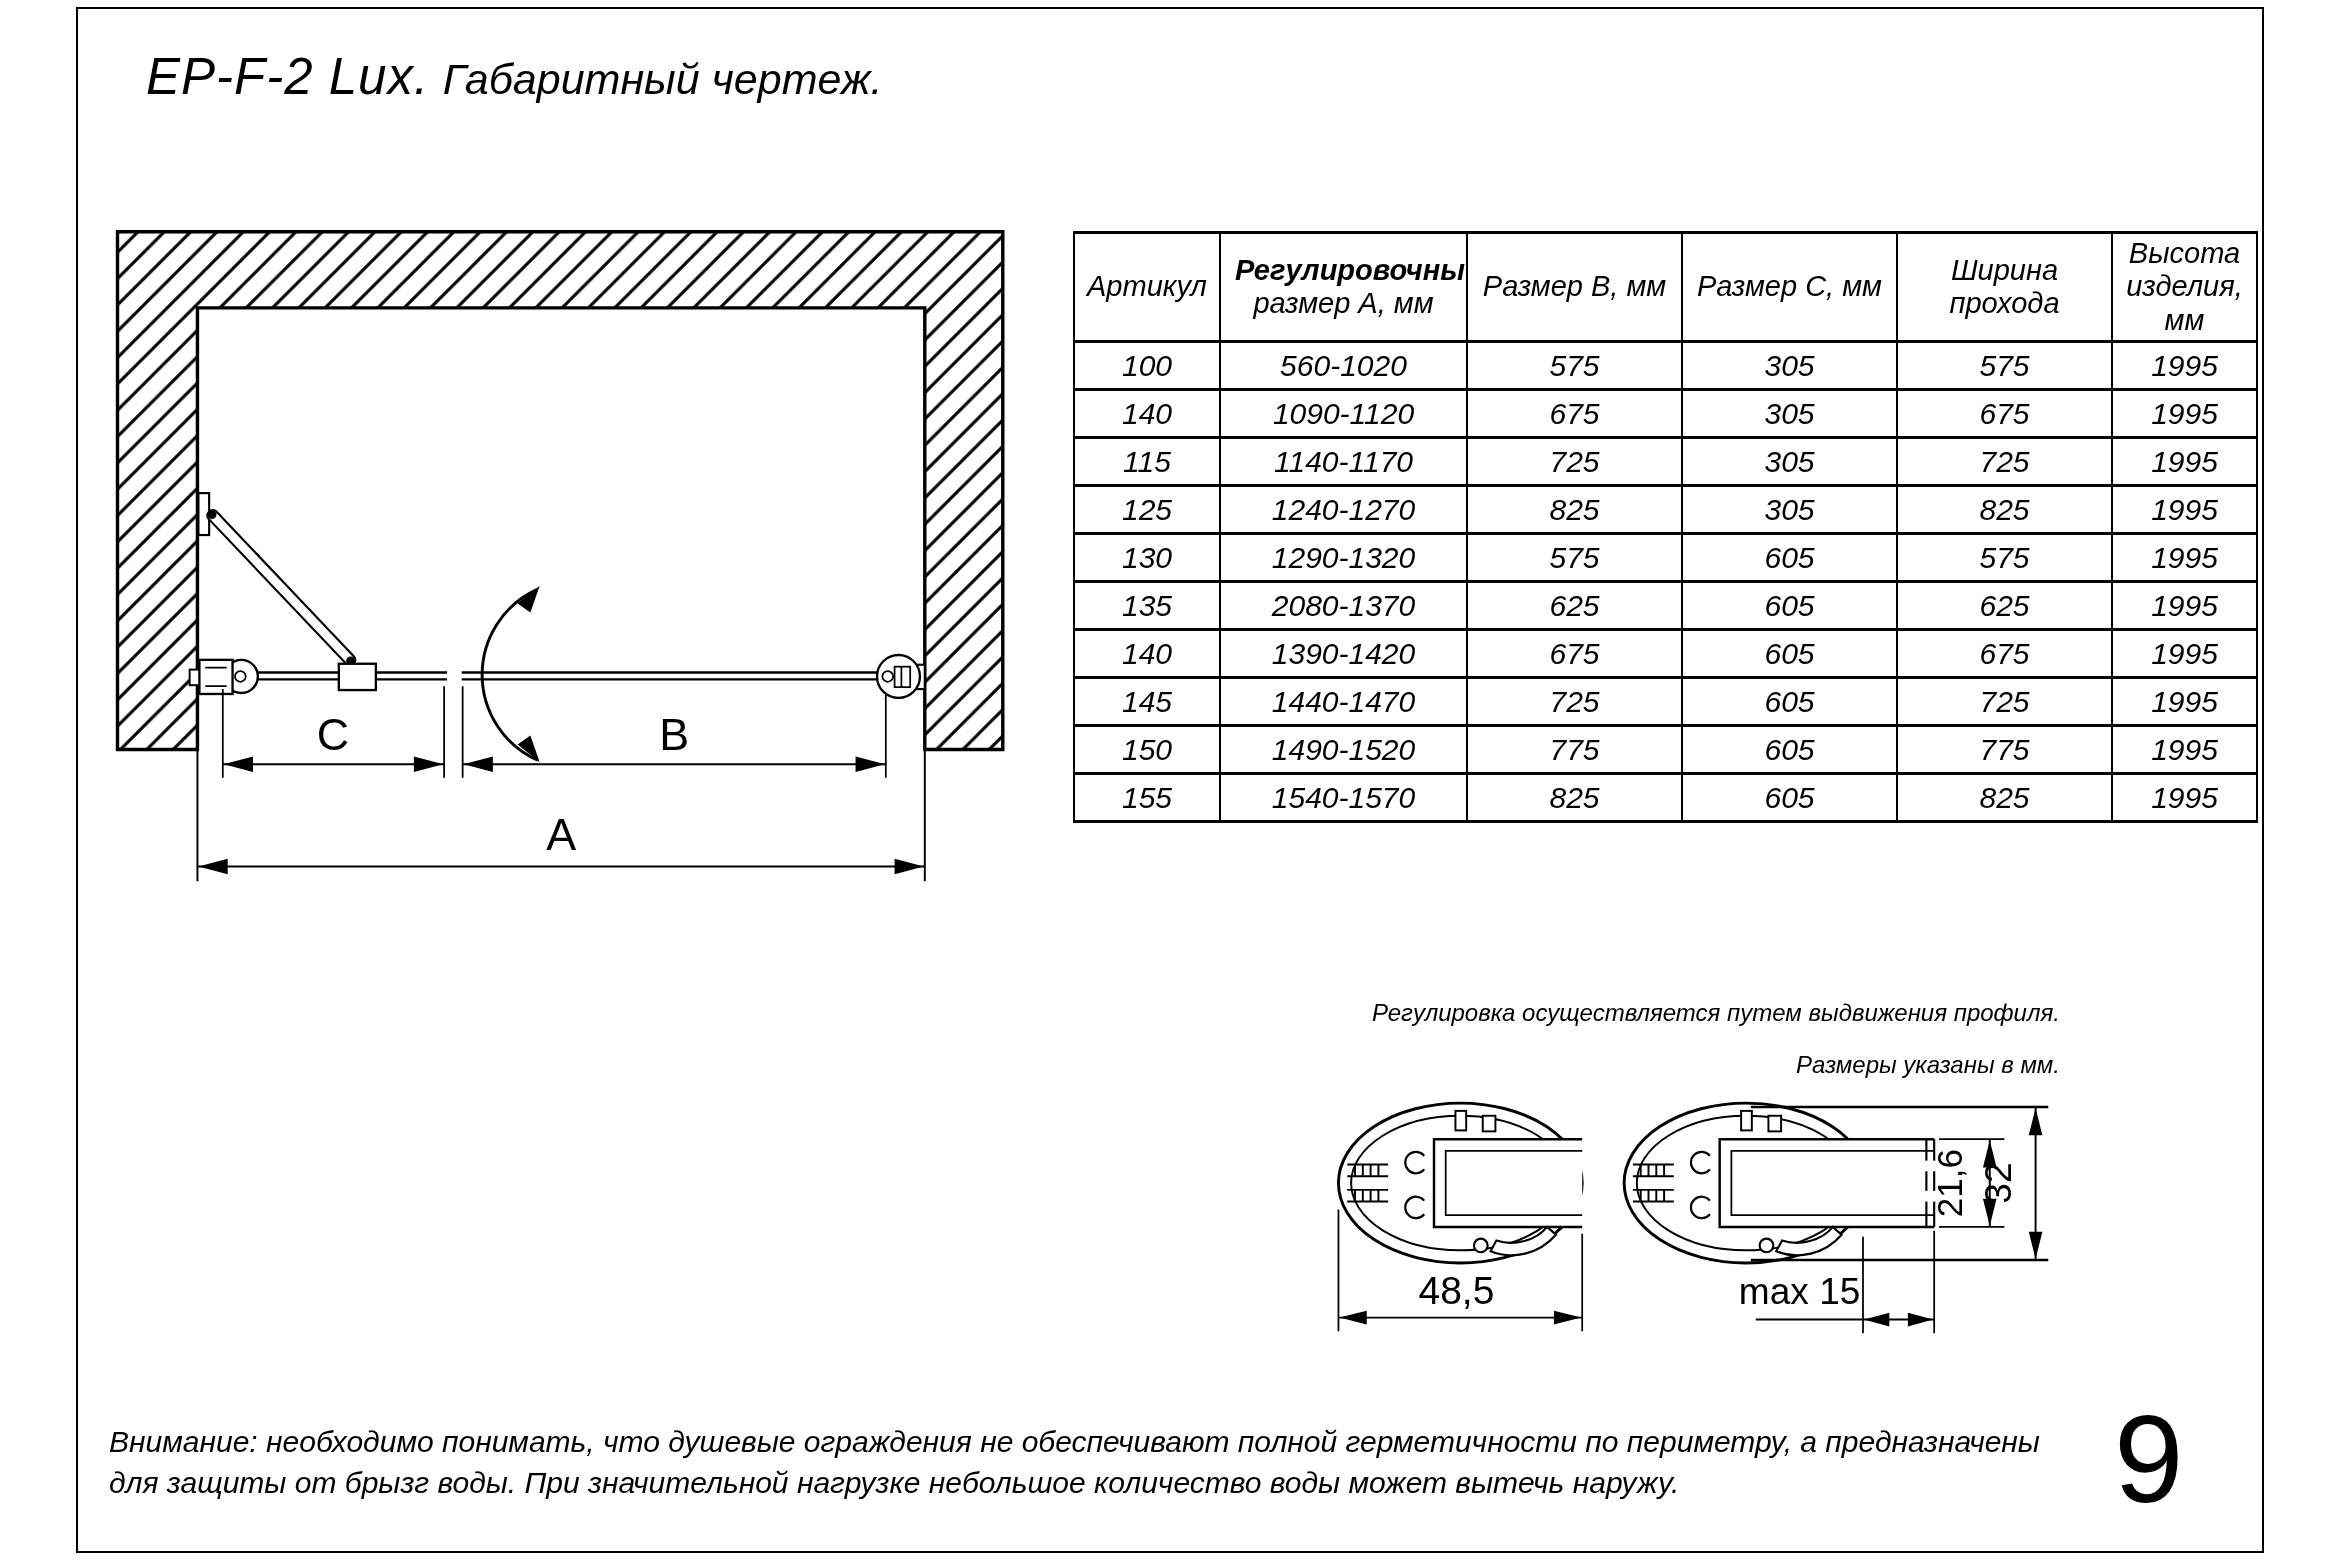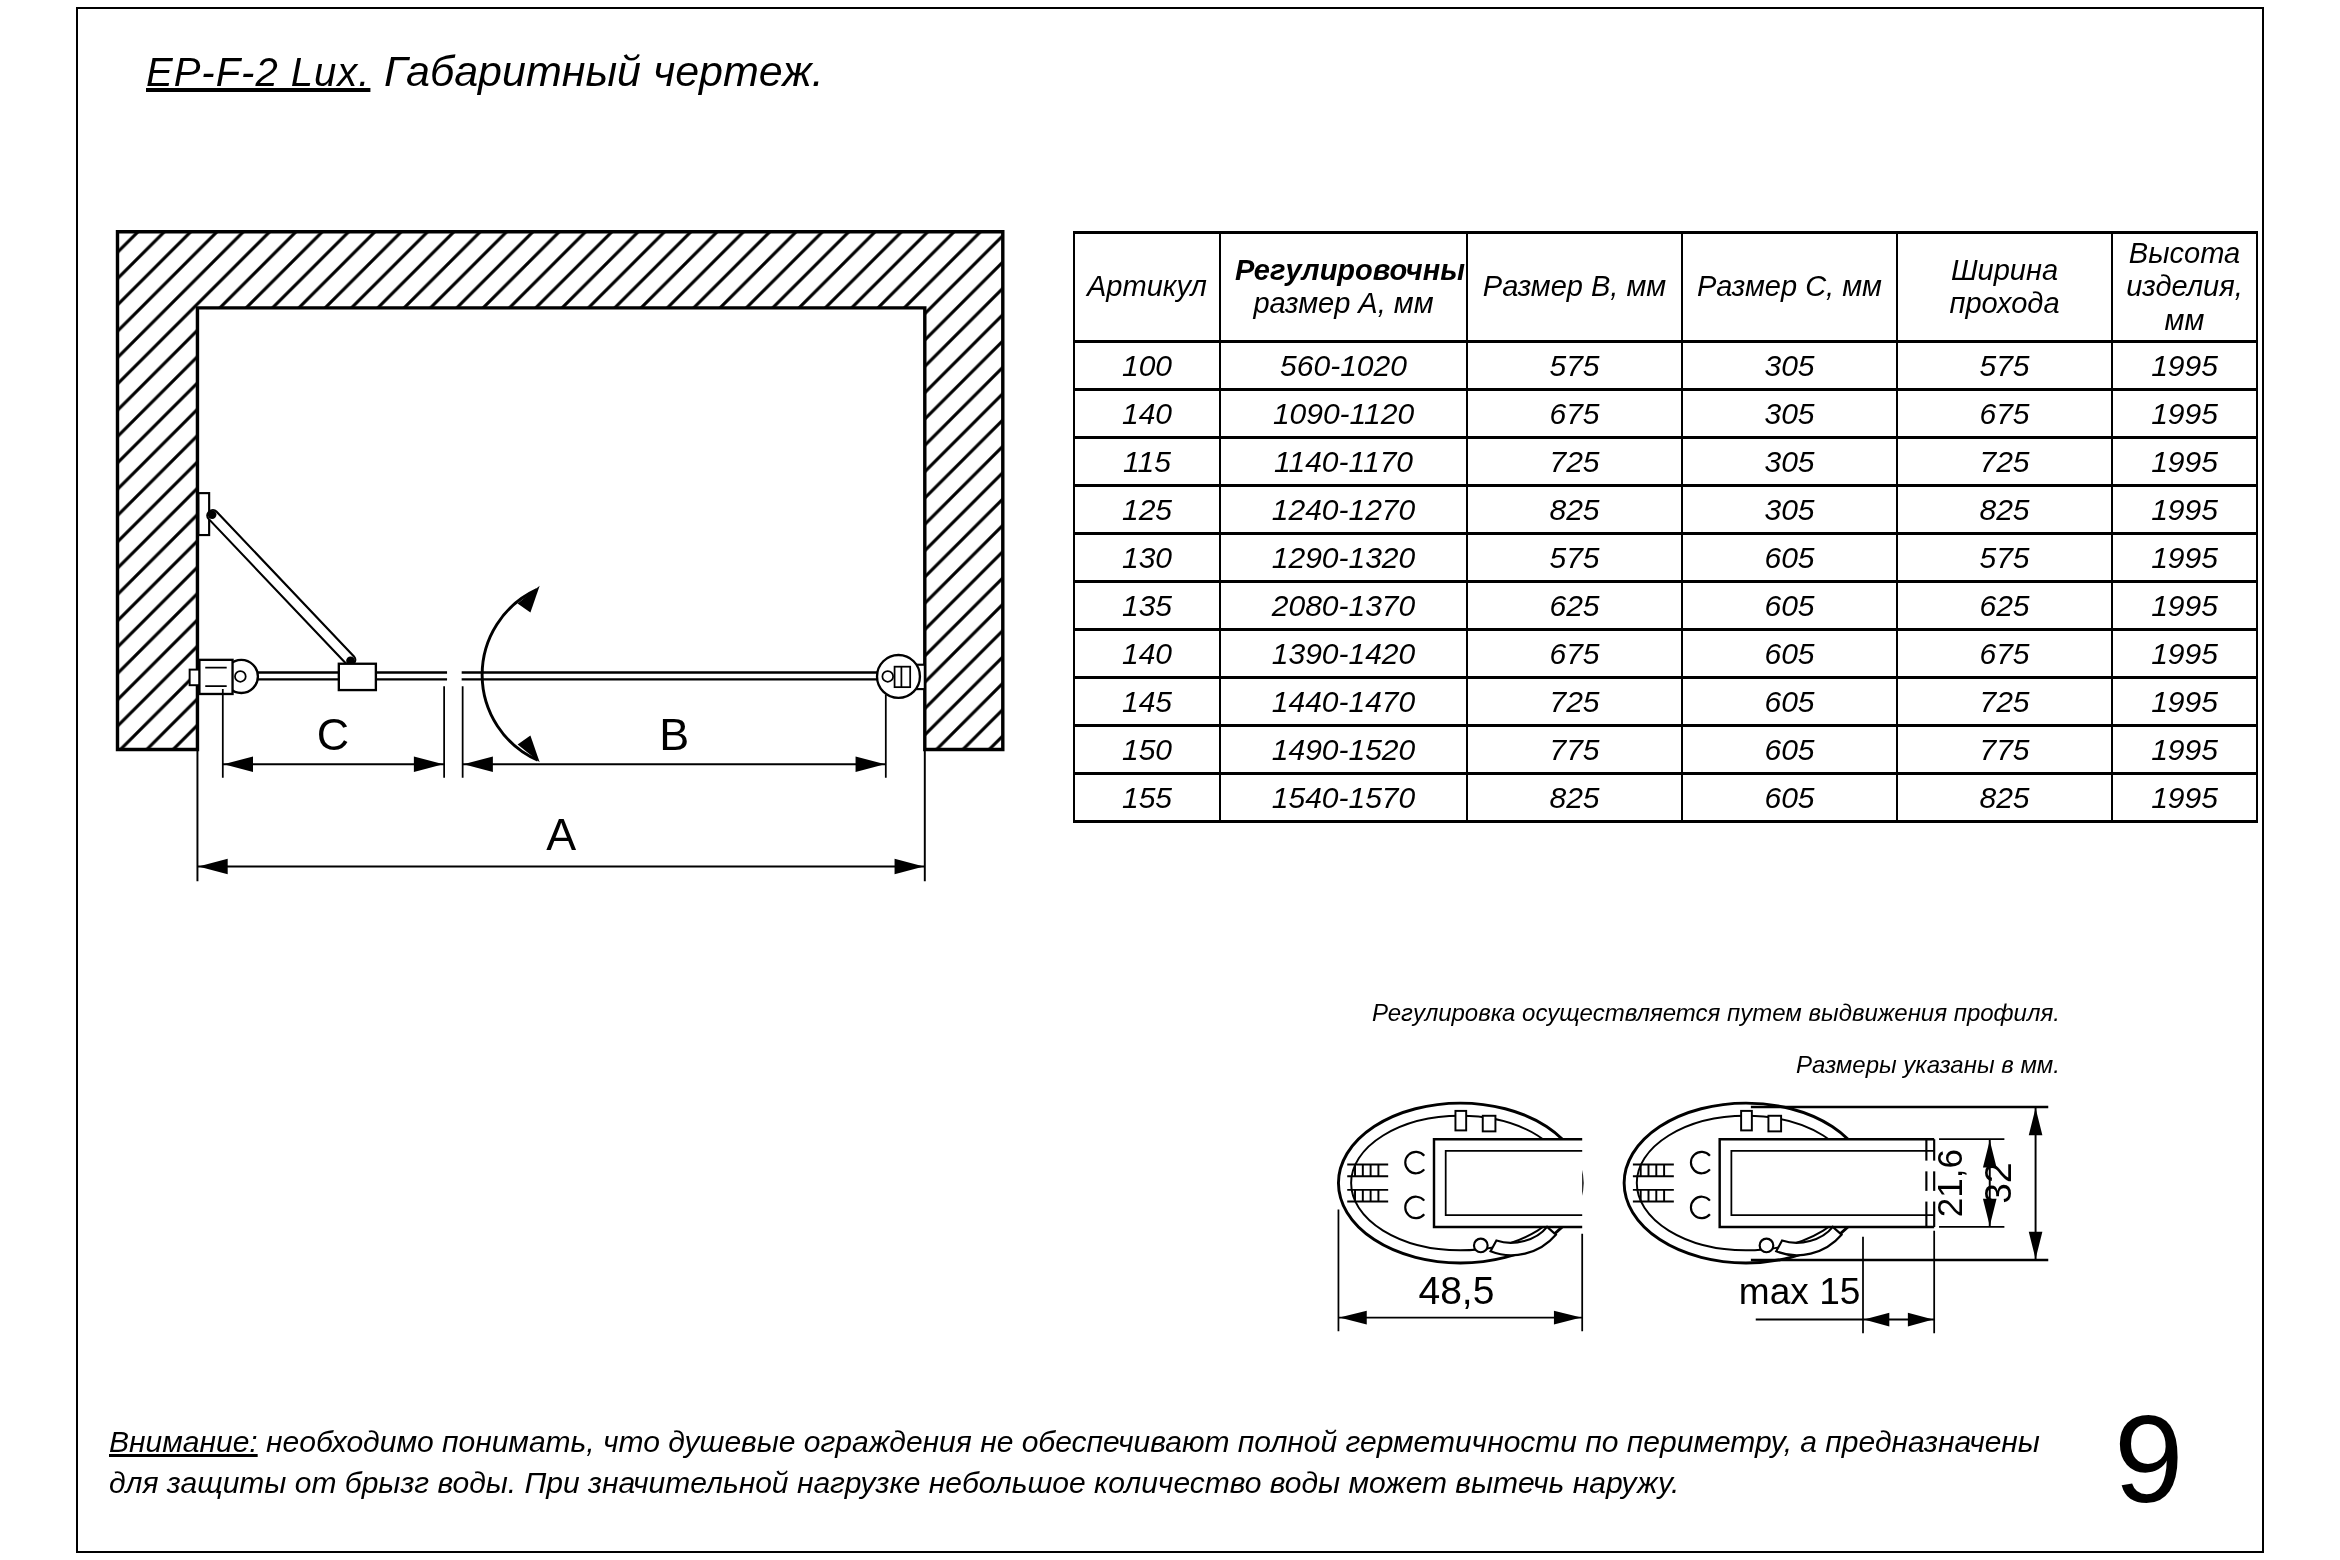--- a/index.html
+++ b/index.html
@@ -8,21 +8,21 @@
     font-family:"Liberation Sans",sans-serif;color:#000;overflow:hidden;
   }
   .frame{
     position:absolute;left:76px;top:6.8px;width:2188px;height:1546px;
     border:2.9px solid #000;box-sizing:border-box;
   }
   .title-row{
     position:absolute;left:146px;top:47px;display:flex;align-items:baseline;gap:13.7px;
     font-style:italic;white-space:nowrap;
   }
-  .title-model{font-size:40px;letter-spacing:1px;text-decoration:underline;}
+  .title-model{font-size:51px;letter-spacing:1px;}
   .title-sub{font-size:43px;}
   
   table.spec{
     position:absolute;left:1073px;top:231px;width:1182px;
     border-collapse:collapse;table-layout:fixed;
     font-style:italic;text-align:center;
   }
   table.spec th,table.spec td{
     border-left:2px solid #000;border-right:2px solid #000;
     border-top:3.9px solid #000;border-bottom:3.9px solid #000;
@@ -33,21 +33,21 @@
   .hdr-bold{font-weight:bold;display:block;margin-left:10px;}
   
   .notes{
     position:absolute;right:281px;top:987px;text-align:right;
     font-style:italic;font-size:24px;line-height:2.15;white-space:nowrap;
   }
   .warning{
     position:absolute;left:109px;top:1422px;width:1950px;
     font-style:italic;font-size:30px;line-height:1.35;
   }
-  .warning .und{text-decoration:underline;margin-top:23px;}
+  .warning .und{margin-top:23px;}
   .pagenum{
     position:absolute;left:2114px;top:1387px;font-size:125px;font-weight:normal;
   }
   svg{position:absolute;}
   svg text{font-family:"Liberation Sans",sans-serif;}
 </style>
 </head>
 <body>
 
 <div id="sheet">

